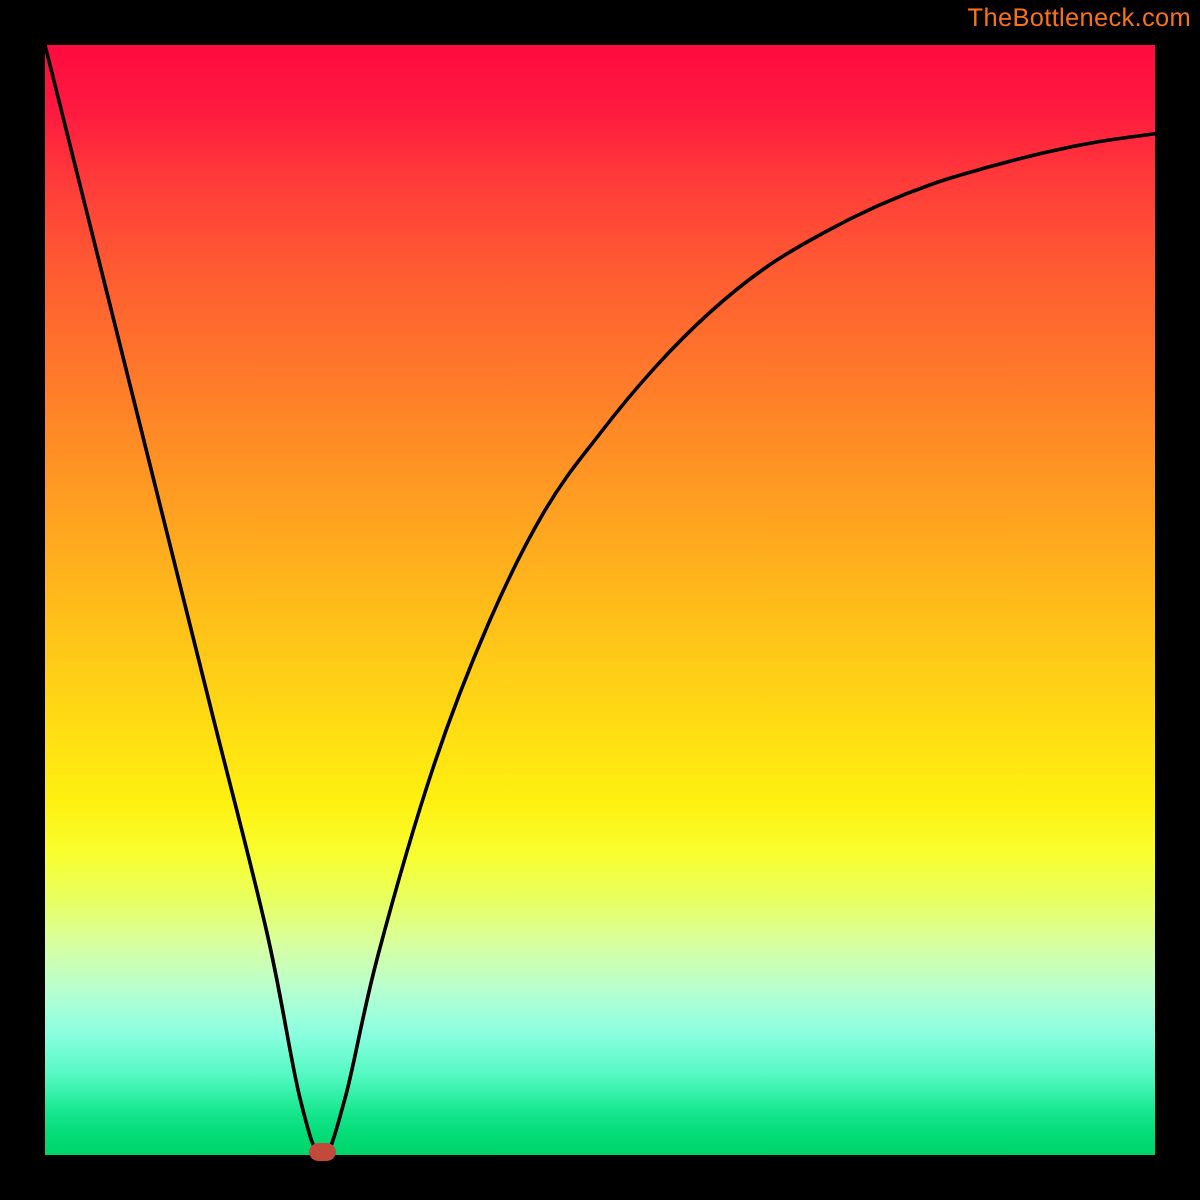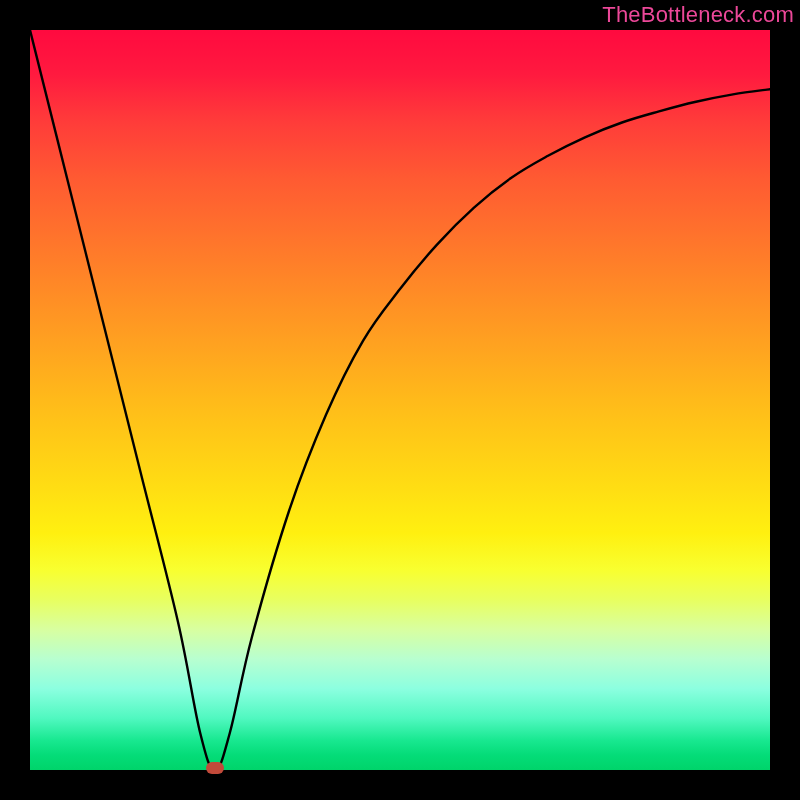--- a/index.html
+++ b/index.html
@@ -48,22 +48,22 @@
     position: absolute;
     left: 0;
     top: 0;
     width: 100%;
     height: 100%;
   }
   .watermark {
     position: absolute;
     top: 2px;
     right: 6px;
-    color: #ec4899;
-    font-size: 22px;
+    color: #f97316;
+    font-size: 17px;
     font-weight: 500;
     letter-spacing: 0.2px;
     user-select: none;
   }
   .marker {
     position: absolute;
     width: 18px;
     height: 12px;
     background: #c24a3a;
     border-radius: 6px / 6px;

